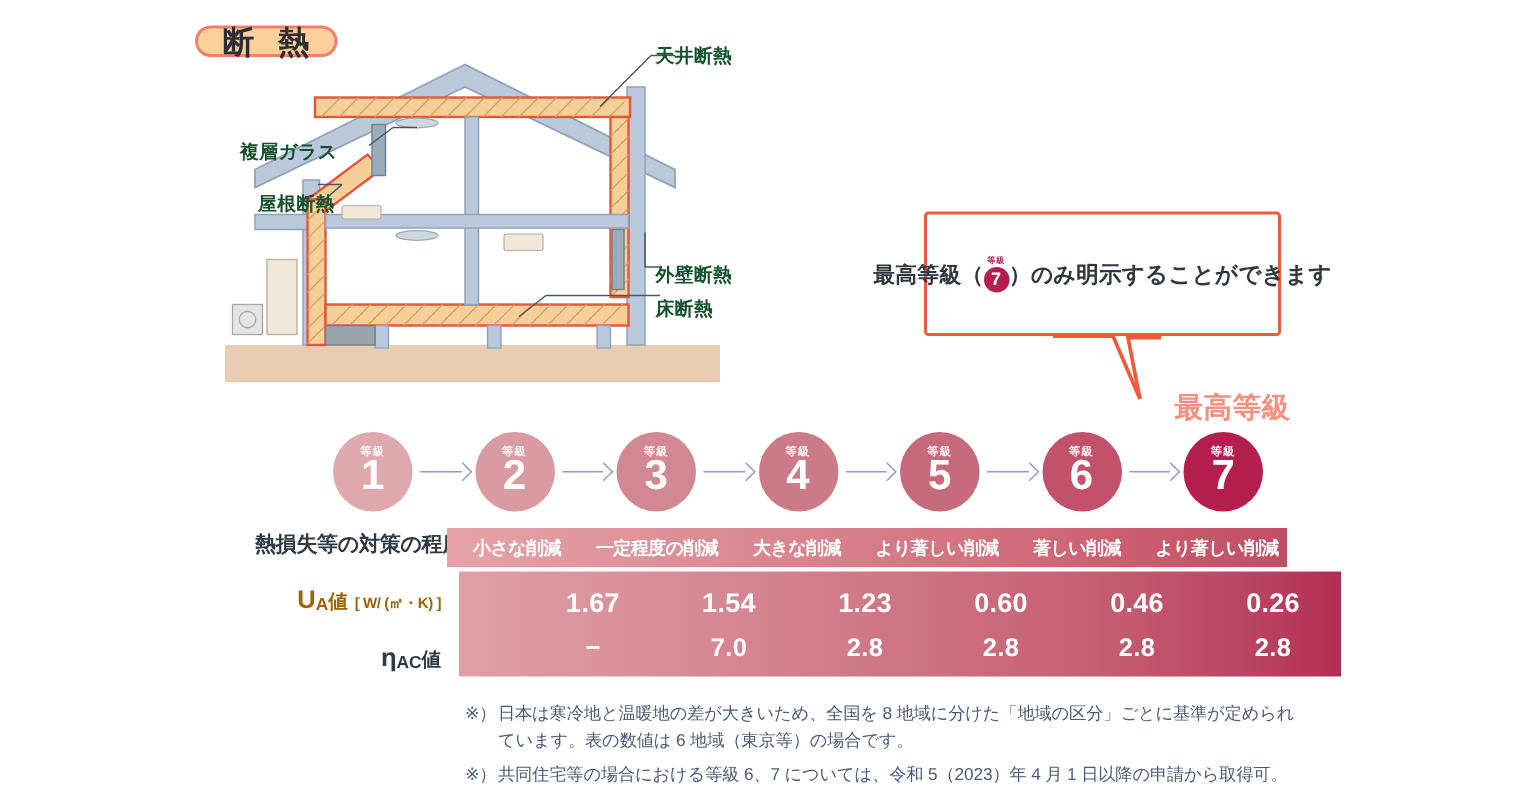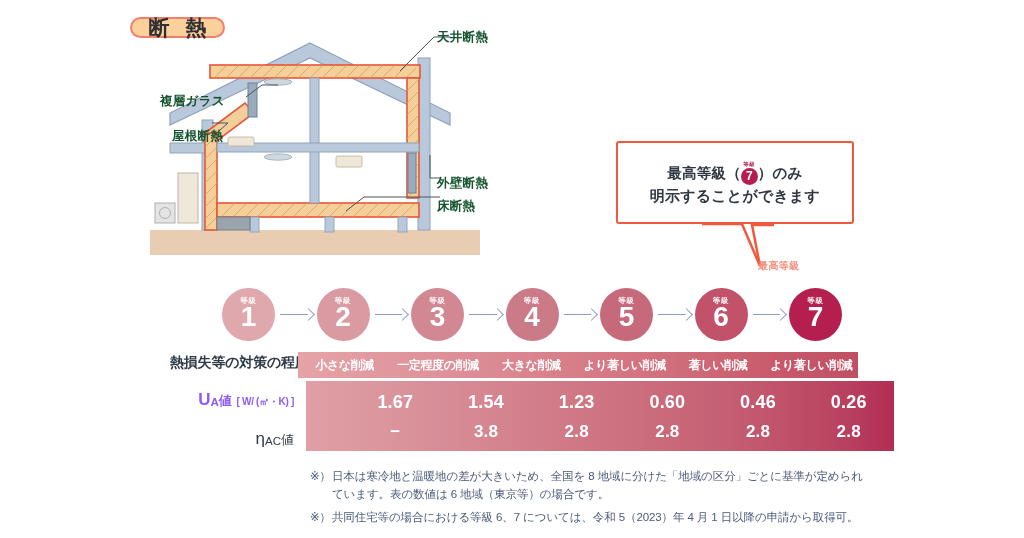--- a/index.html
+++ b/index.html
@@ -65,21 +65,21 @@
   #bubble {
     position: absolute;
     left: 616px;
     top: 141px;
     width: 238px;
     height: 83px;
     border: 2.5px solid #ef5a3c;
     background: #ffffff;
     border-radius: 3px;
     display: flex;
-    flex-direction: column;
+    flex-direction: row;
     align-items: center;
     justify-content: center;
     padding-top: 3px;
   }
   #bubble .line {
     font-size: 14.5px;
     font-weight: bold;
     color: #2f3740;
     white-space: nowrap;
     line-height: 1.28;
@@ -115,23 +115,23 @@
   }
 
   .sub { font-size: 0.68em; vertical-align: -0.12em; letter-spacing: 0; }
   .bigvar { font-size: 1.22em; font-weight: bold; }
 
   #bubble-tail { position: absolute; left: 700px; top: 222px; }
 
   
   #top-grade-caption {
     position: absolute;
-    left: 758px;
+    left: 783px;
     top: 259px;
-    font-size: 10px;
+    font-size: 19px;
     font-weight: bold;
     color: #f4907f;
     letter-spacing: 0.4px;
     white-space: nowrap;
   }
 
   
   #grade-row {
     position: absolute;
     left: 222px;
@@ -200,30 +200,30 @@
     font-weight: bold;
     color: #2f3a47;
     letter-spacing: -0.2px;
     white-space: nowrap;
     line-height: 20px;
     height: 20px;
   }
   #lbl-ua {
     font-size: 17px;
     font-weight: bold;
-    color: #8b5cf6;
+    color: #a16207;
     white-space: nowrap;
     position: absolute;
     right: 0; top: 39px;
     line-height: 1;
   }
   #lbl-ua .unit { font-size: 10px; font-weight: bold; letter-spacing: -0.3px; }
   #lbl-eta {
     font-size: 17px;
-    font-weight: normal;
+    font-weight: bold;
     color: #2f3a47;
     white-space: nowrap;
     position: absolute;
     right: 0; top: 78px;
     line-height: 1;
   }
 
   #header-band {
     position: absolute;
     left: 128px; top: 0;
@@ -492,21 +492,21 @@
       <div class="hcell">著しい削減</div>
       <div class="hcell">より著しい削減</div>
     </div>
   <div id="data-band">
       <div class="dcol">
         <div class="dval">1.67</div>
         <div class="dval small">−</div>
       </div>
       <div class="dcol">
         <div class="dval">1.54</div>
-        <div class="dval small">3.8</div>
+        <div class="dval small">7.0</div>
       </div>
       <div class="dcol">
         <div class="dval">1.23</div>
         <div class="dval small">2.8</div>
       </div>
       <div class="dcol">
         <div class="dval">0.60</div>
         <div class="dval small">2.8</div>
       </div>
       <div class="dcol">

